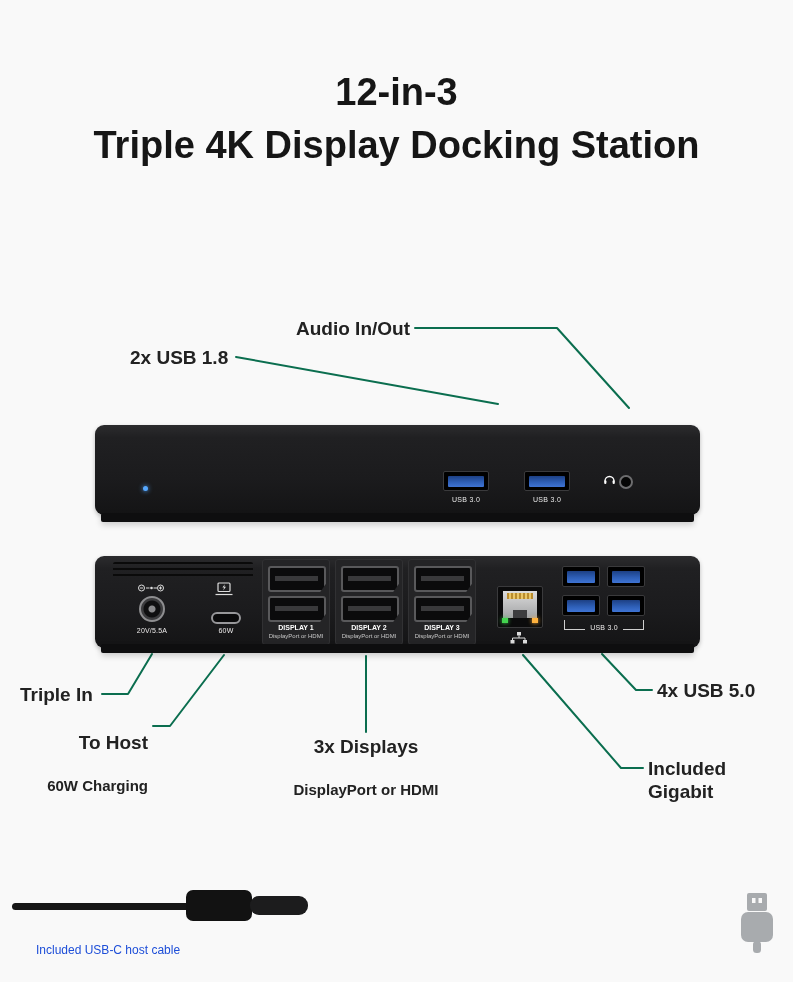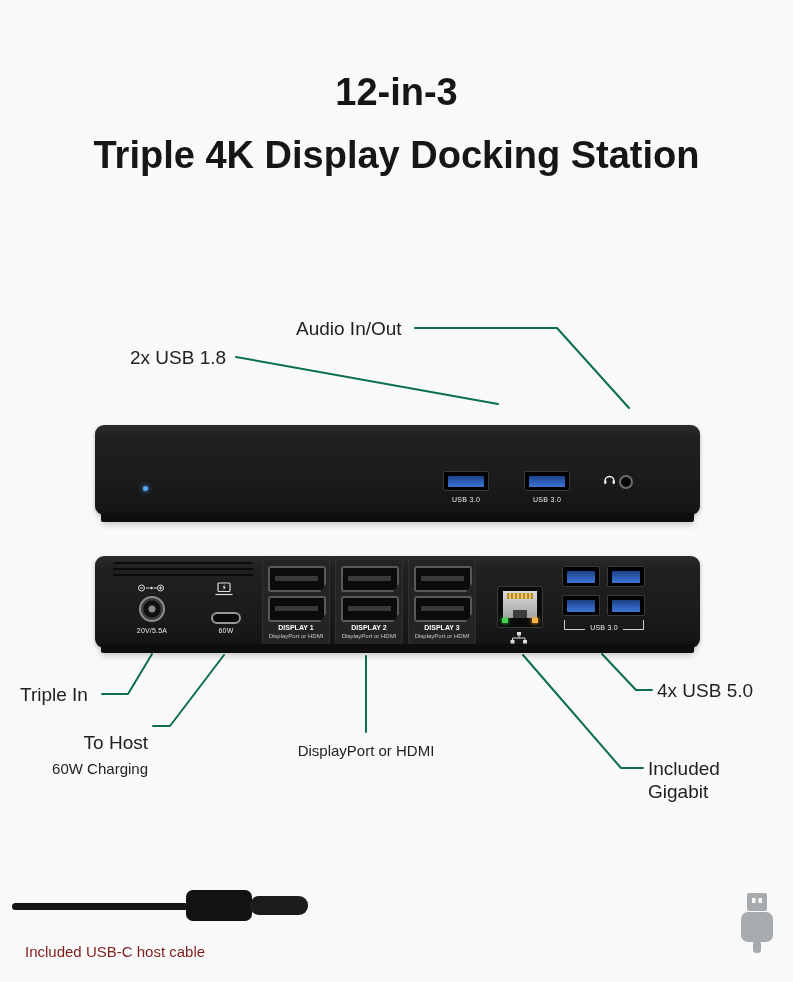--- a/index.html
+++ b/index.html
@@ -9,29 +9,29 @@
     height: 982px;
     background: #f9f9f9;
     overflow: hidden;
     font-family: "Liberation Sans", sans-serif;
     color: #1f1f1f;
   }
 
   
   .title { position: absolute; top: 70px; left: 0; width: 100%; text-align: center; font-weight: bold; color: #161616; }
   .title .t1 { font-size: 38px; line-height: 44px; }
-  .title .t2 { font-size: 38px; line-height: 46px; margin-top: 18px; }
+  .title .t2 { font-size: 38px; line-height: 46px; margin-top: 8px; }
 
   
   .callout-lines { position: absolute; left: 0; top: 0; pointer-events: none; }
   .callout-lines polyline { fill: none; stroke: #0b6e4f; stroke-width: 2; stroke-linejoin: round; stroke-linecap: round; }
 
   
-  .callout { position: absolute; font-size: 19px; color: #222; white-space: nowrap; }
-  .callout .sub { font-size: 15px; margin-top: 6px; }
+  .callout { position: absolute; font-size: 19px; color: #222; white-space: nowrap; font-weight: bold; }
+  .callout .sub { font-size: 15px; margin-top: 23px; }
   .c-right { text-align: right; }
   .c-center { text-align: center; }
 
   
   .device {
     position: absolute; left: 95px; width: 605px; border-radius: 9px;
     background: linear-gradient(180deg, #2c2c2e 0%, #202022 14%, #1b1b1d 60%, #141415 100%);
     box-shadow: 0 2px 4px rgba(0,0,0,0.25);
   }
   .device.front { top: 425px; height: 90px; }
@@ -97,21 +97,21 @@
 
   .usb-b { width: 38px; height: 21px; }
   .bracket { position: absolute; top: 64px; width: 20px; height: 9px; }
   .bracket.left  { left: 469px; border-left: 1px solid #cfcfcf; border-bottom: 1px solid #cfcfcf; }
   .bracket.right { left: 528px; border-right: 1px solid #cfcfcf; border-bottom: 1px solid #cfcfcf; }
 
   
   .cable-line { position: absolute; left: 12px; top: 903px; width: 178px; height: 7px; background: #161616; border-radius: 4px; }
   .cable-connector { position: absolute; left: 186px; top: 890px; width: 66px; height: 31px; background: #121212; border-radius: 7px; }
   .cable-plug { position: absolute; left: 250px; top: 896px; width: 58px; height: 19px; background: #1c1c1d; border-radius: 9px; }
-  .cable-caption { position: absolute; left: 25px; top: 943px; font-size: 15px; color: #7f1d1d; }
+  .cable-caption { position: absolute; left: 36px; top: 943px; font-size: 12px; color: #1d4ed8; }
 
   
   .brand-logo { position: absolute; left: 733px; top: 892px; }
 </style>
 </head>
 <body>
 
 <div class="stage">
 
   <svg class="callout-lines" width="793" height="982" viewBox="0 0 793 982">
@@ -219,20 +219,21 @@
   <div class="device-base base-back"></div>
 
   <div class="callout" style="left:20px; top:684px;">Triple In</div>
 
   <div class="callout c-right" style="left:18px; top:732px; width:130px;">
     <div>To Host</div>
     <div class="sub">60W Charging</div>
   </div>
 
   <div class="callout c-center" style="left:270px; top:736px; width:192px;">
+    <div>3x Displays</div>
     <div class="sub">DisplayPort or HDMI</div>
   </div>
 
   <div class="callout" style="left:657px; top:680px;">4x USB 5.0</div>
 
   <div class="callout" style="left:648px; top:757px; line-height:23px;">
     <div>Included</div>
     <div>Gigabit</div>
   </div>
 

